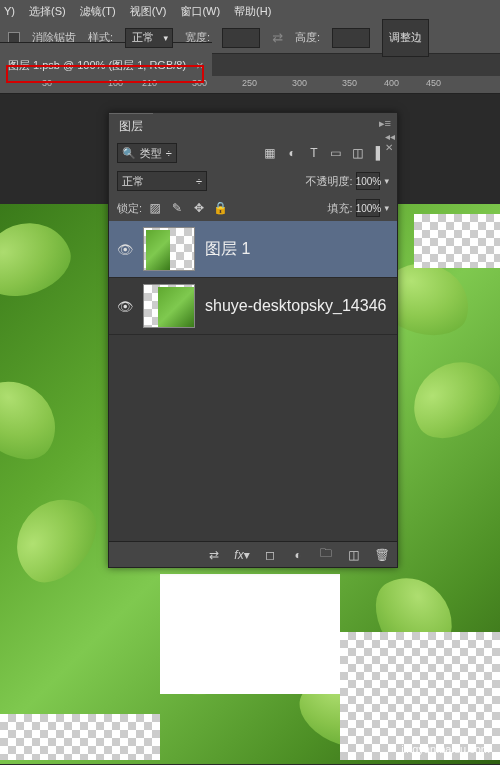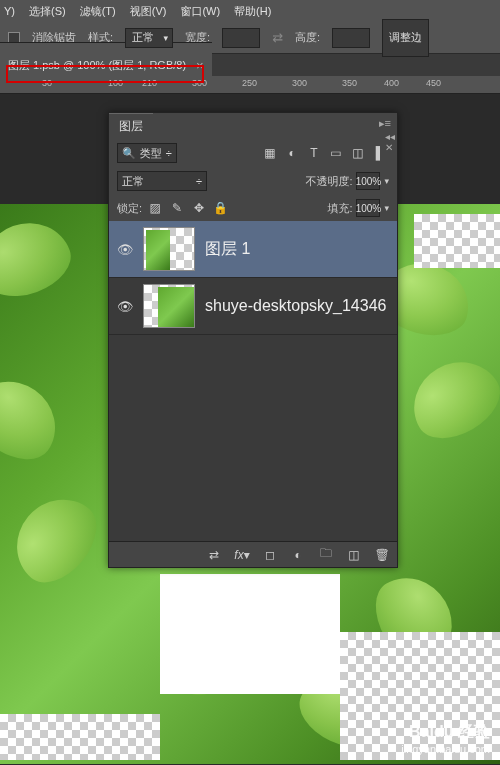--- a/index.html
+++ b/index.html
@@ -163,16 +163,15 @@
       <span class="icon-btn"><i>fx</i>▾</span>
       <span class="icon-btn">◻</span>
       <span class="icon-btn">◐</span>
       <span class="icon-btn">🗀</span>
       <span class="icon-btn">◫</span>
       <span class="icon-btn">🗑</span>
     </div>
   </div>
 
   <div class="watermark">
-    <div class="big">Baidu 经验</div>
     <div>jingyan.baidu.com</div>
   </div>
 </div>
 
 </body></html>

